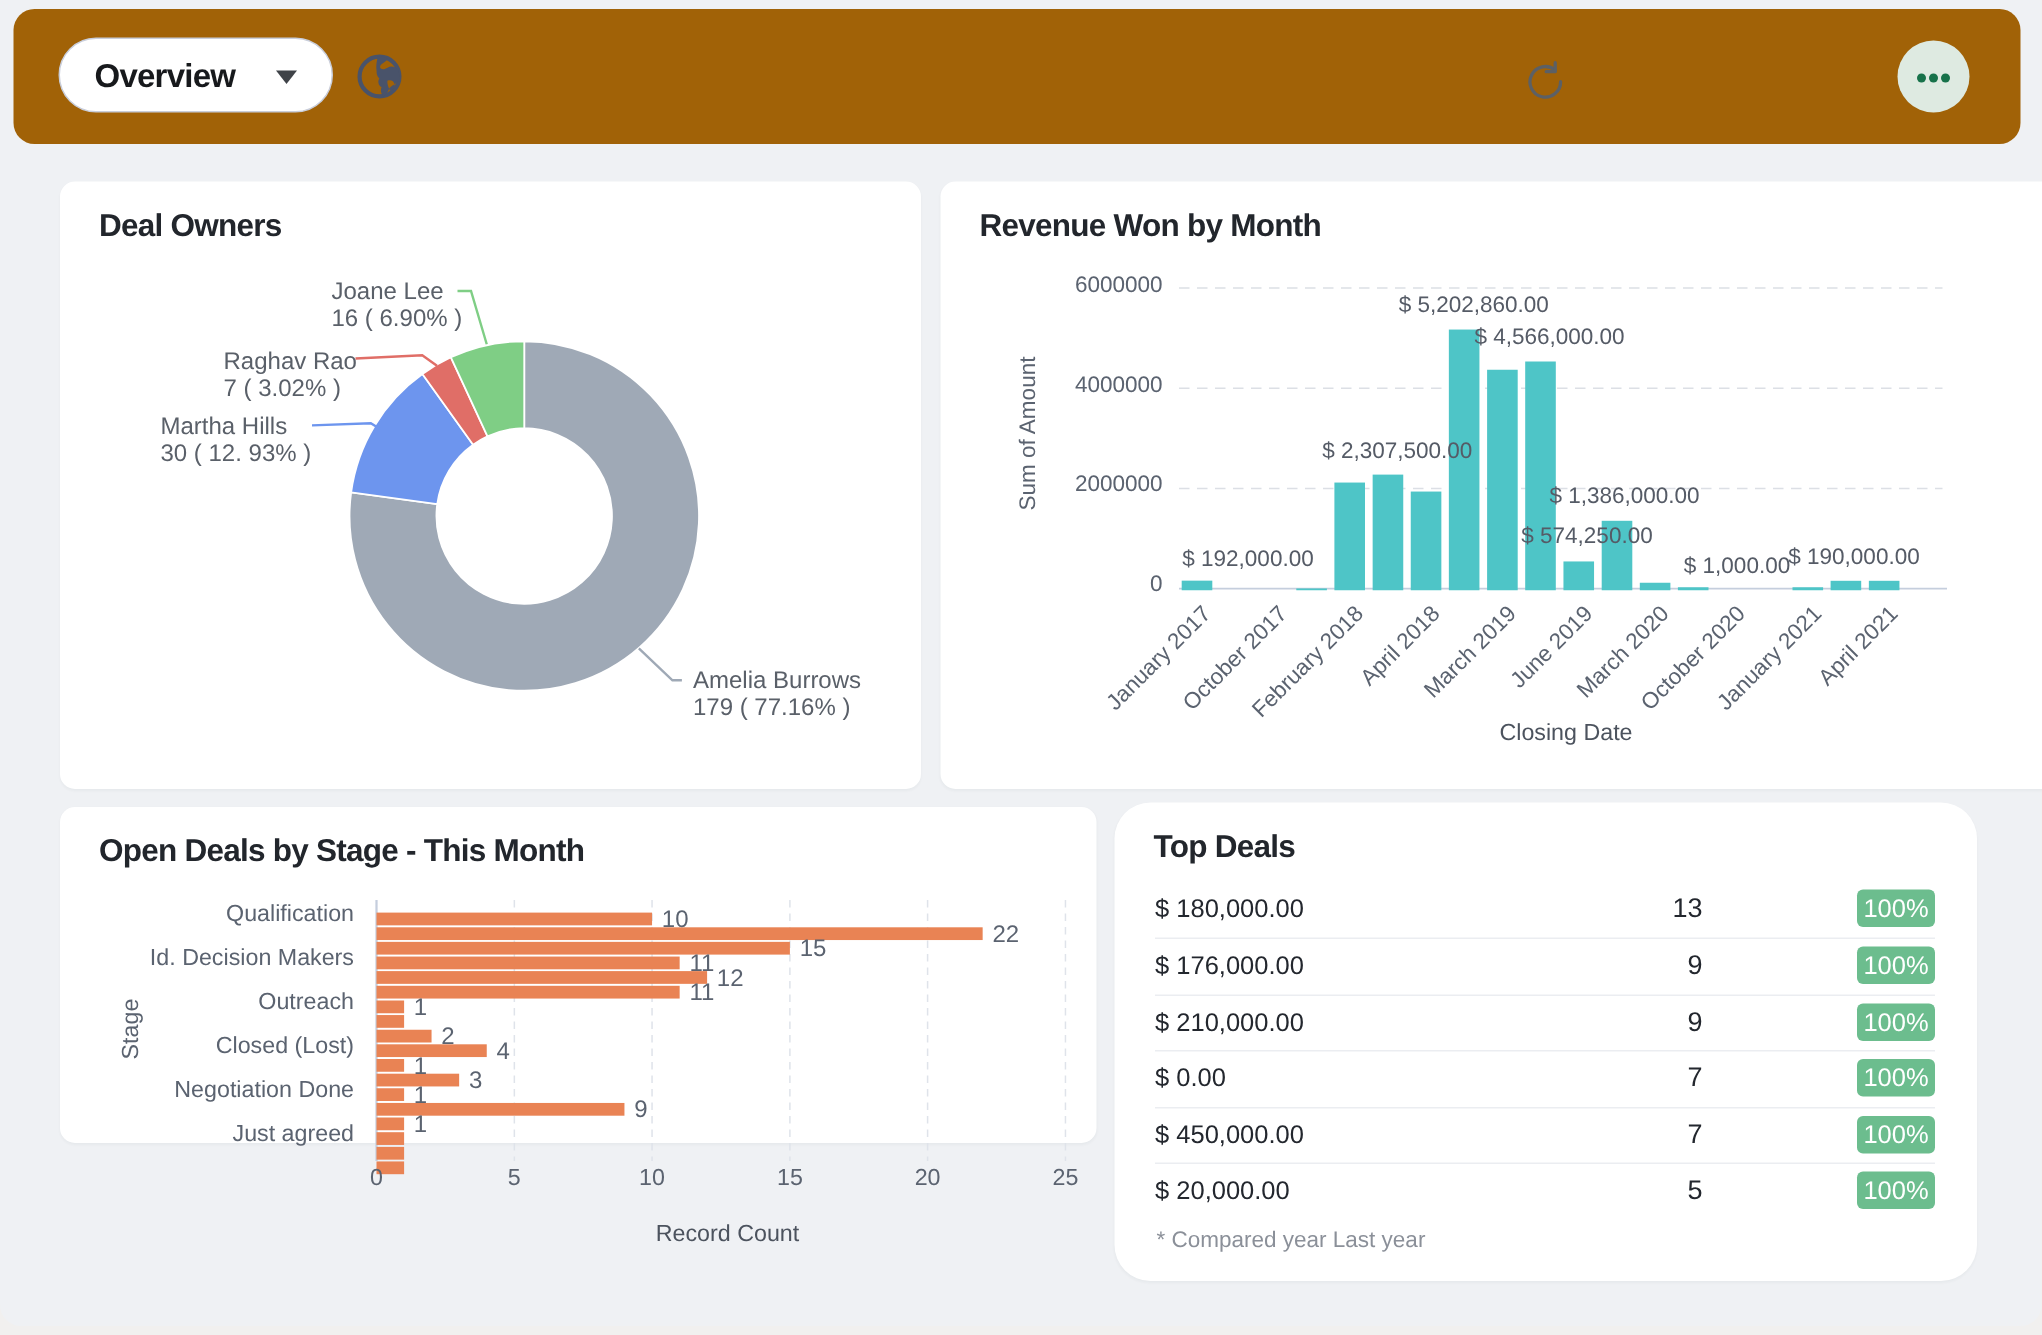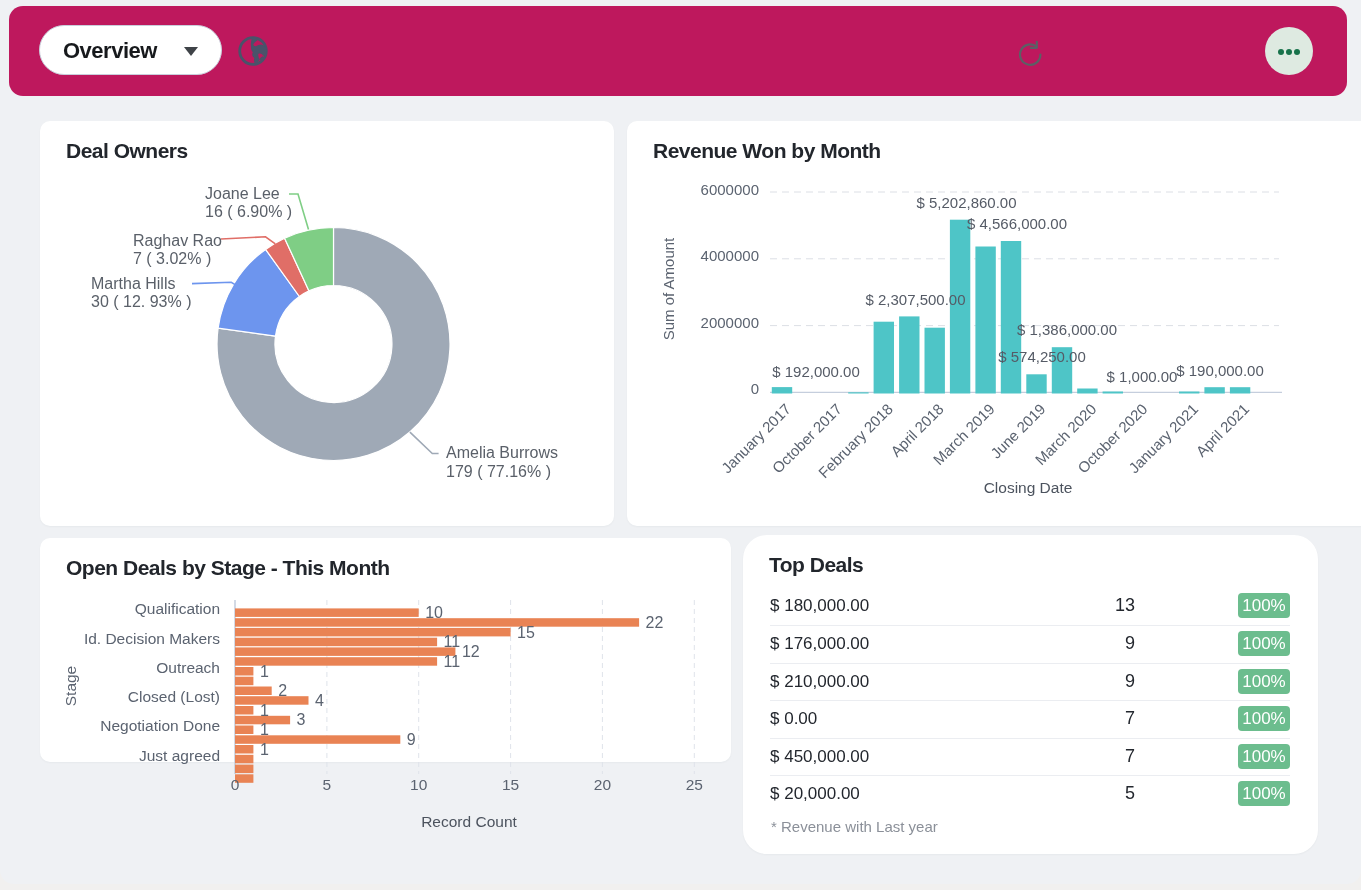--- a/index.html
+++ b/index.html
@@ -1,19 +1,19 @@
 <!DOCTYPE html>
 <html><head>
 <meta charset="utf-8">
 <style>
 * { margin:0; padding:0; box-sizing:border-box; }
 html,body { width:1361px; height:890px; background:#f1f0ef; font-family:"Liberation Sans",sans-serif; overflow:hidden; }
 .main { position:absolute; left:0; top:0; width:1361px; height:884px; background:#eff1f4; border-radius:0 0 14px 14px; }
-.topbar { position:absolute; left:9px; top:6px; width:1338px; height:90px; background:#be185d; border-radius:14px; }
-.card { position:absolute; background:#fff; border-radius:10px; box-shadow:0 1px 2px rgba(30,40,60,0.04); }
+.topbar { position:absolute; left:9px; top:6px; width:1338px; height:90px; background:#a16207; border-radius:14px; }
+.card { position:absolute; background:#fff; border-radius:10px; box-shadow:0 1px 2px rgba(30,40,60,0.04);padding-left:16px; }
 #card1 { left:40px; top:121px; width:574px; height:405px; }
 #card2 { left:627px; top:121px; width:818px; height:405px; }
 #card3 { left:40px; top:538px; width:691px; height:224px; }
 #card4 { left:743px; top:535px; width:575px; height:319px;border-radius:24px; }
 .ctitle { position:absolute; left:26px; top:18px; font-size:21px; font-weight:bold; color:#22262c; letter-spacing:-0.5px; }
 .pill { position:absolute; left:30px; top:19px; width:183px; height:50px; border:1px solid #c9cedb; border-radius:25px; background:#fff; }
 .pill .txt { position:absolute; left:23px; top:12px; font-size:22px; font-weight:bold; color:#17191c; letter-spacing:-0.5px; }
 .pill .caret { position:absolute; left:144px; top:21px; width:0; height:0; border-left:7px solid transparent; border-right:7px solid transparent; border-top:9px solid #3f4348; }
 .btn { position:absolute; left:1045px; top:21.5px; width:194px; height:46px; border-radius:23px; background:linear-gradient(#48a667,#338254); color:#fff; }
 .btn .lbl { position:absolute; left:58px; top:11px; font-size:21px; font-weight:bold; color:#fff; letter-spacing:-0.3px; }
@@ -230,14 +230,14 @@
       <div class="amt">$ 450,000.00</div>
       <div class="cnt">7</div>
       <div class="badge">100%</div>
     </div>
   <div class="sep" style="top:240px"></div>
   <div class="row" style="top:240px">
       <div class="amt">$ 20,000.00</div>
       <div class="cnt">5</div>
       <div class="badge">100%</div>
     </div>
-  <div class="foot">* Revenue with Last year</div>
+  <div class="foot">* Compared year Last year</div>
 </div>
 
 </body></html>

